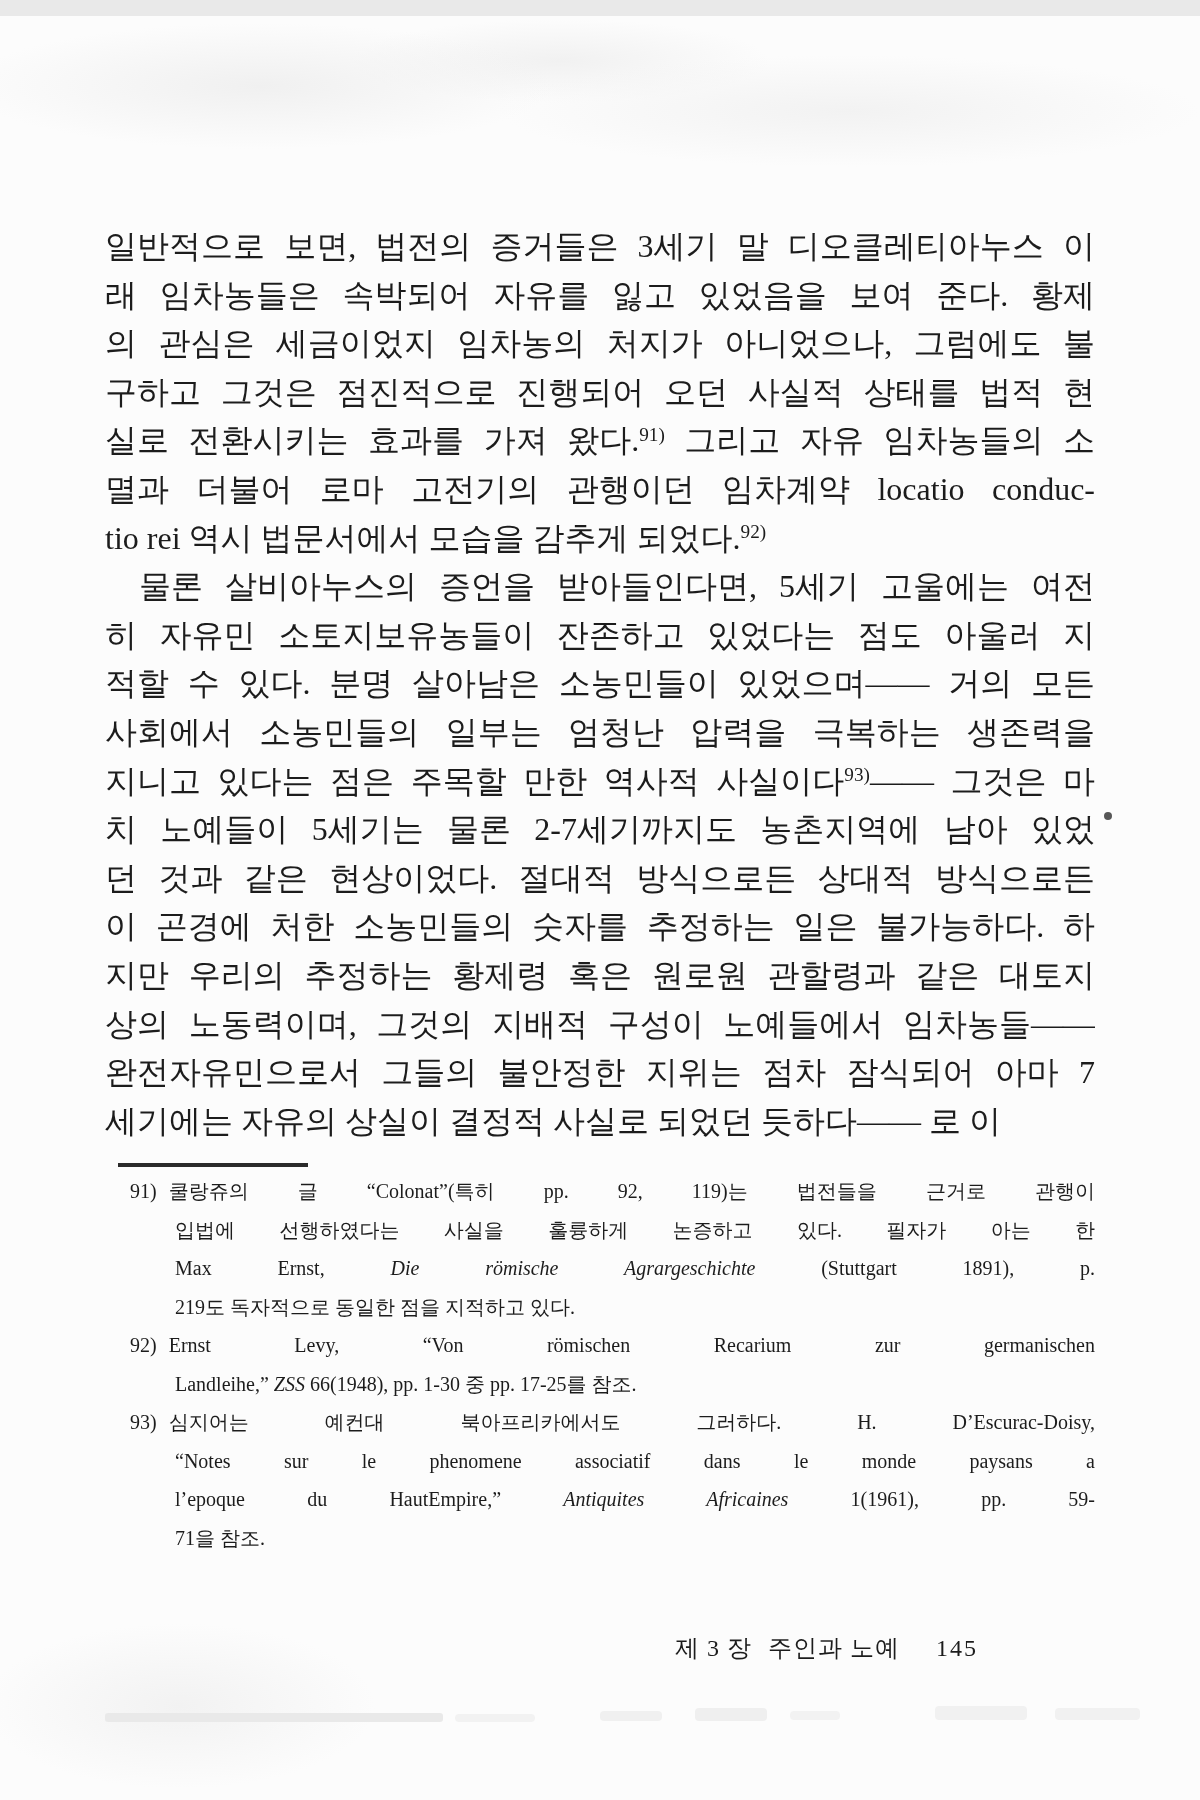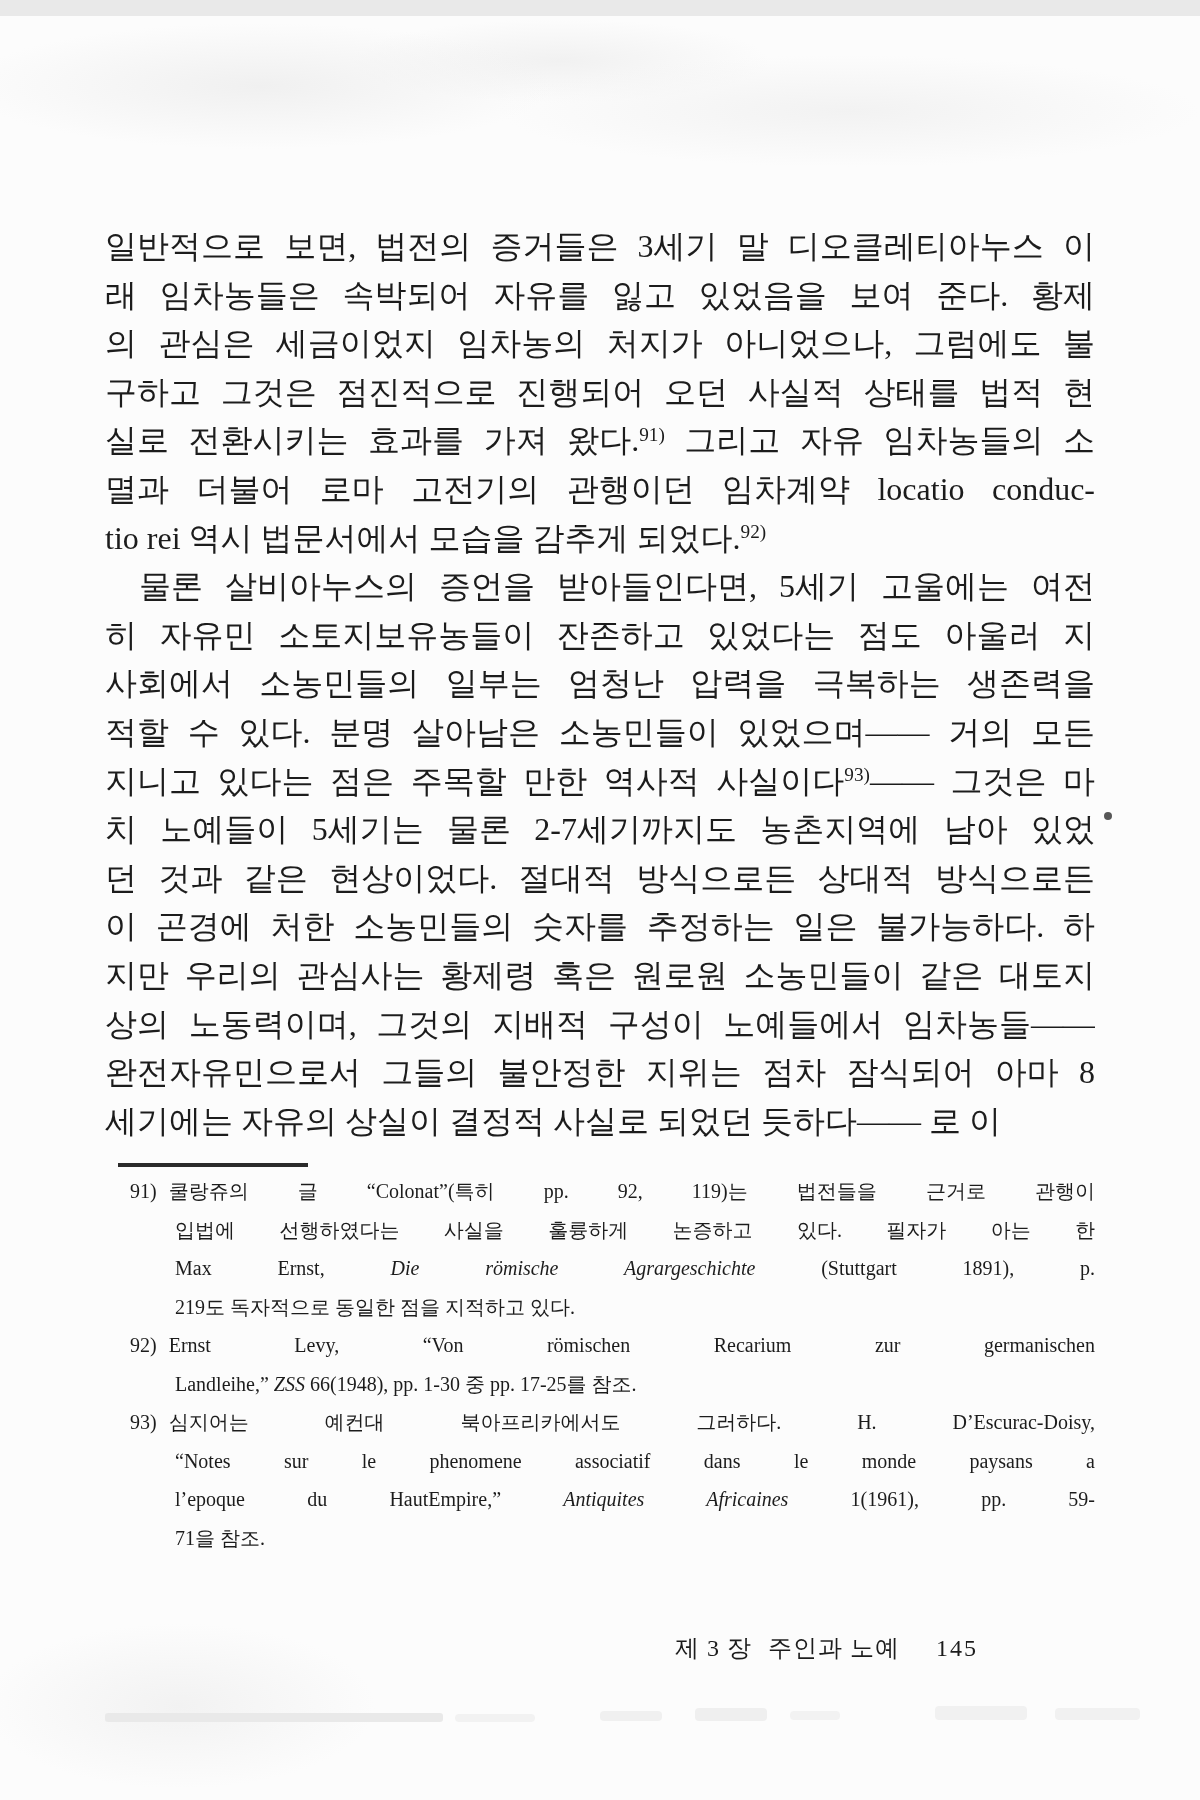--- a/index.html
+++ b/index.html
@@ -81,29 +81,29 @@
   <div class="body-text" id="body-lines">
       <div class="line"><span>일반적으로 보면, 법전의 증거들은 3세기 말 디오클레티아누스 이</span></div>
       <div class="line"><span>래 임차농들은 속박되어 자유를 잃고 있었음을 보여 준다. 황제</span></div>
       <div class="line"><span>의 관심은 세금이었지 임차농의 처지가 아니었으나, 그럼에도 불</span></div>
       <div class="line"><span>구하고 그것은 점진적으로 진행되어 오던 사실적 상태를 법적 현</span></div>
       <div class="line"><span>실로 전환시키는 효과를 가져 왔다.</span><span class="sup">91)</span><span> 그리고 자유 임차농들의 소</span></div>
       <div class="line"><span>멸과 더불어 로마 고전기의 관행이던 임차계약 locatio conduc-</span></div>
       <div class="line end"><span>tio rei 역시 법문서에서 모습을 감추게 되었다.</span><span class="sup">92)</span></div>
       <div class="line indent"><span>물론 살비아누스의 증언을 받아들인다면, 5세기 고울에는 여전</span></div>
       <div class="line"><span>히 자유민 소토지보유농들이 잔존하고 있었다는 점도 아울러 지</span></div>
+      <div class="line"><span>적할 수 있다. 분명 살아남은 소농민들이 있었으며—— 거의 모든</span></div>
       <div class="line"><span>사회에서 소농민들의 일부는 엄청난 압력을 극복하는 생존력을</span></div>
-      <div class="line"><span>적할 수 있다. 분명 살아남은 소농민들이 있었으며—— 거의 모든</span></div>
       <div class="line"><span>지니고 있다는 점은 주목할 만한 역사적 사실이다</span><span class="sup">93)</span><span>—— 그것은 마</span></div>
       <div class="line"><span>치 노예들이 5세기는 물론 2-7세기까지도 농촌지역에 남아 있었</span></div>
       <div class="line"><span>던 것과 같은 현상이었다. 절대적 방식으로든 상대적 방식으로든</span></div>
       <div class="line"><span>이 곤경에 처한 소농민들의 숫자를 추정하는 일은 불가능하다. 하</span></div>
-      <div class="line"><span>지만 우리의 관심사는 황제령 혹은 원로원 소농민들이 같은 대토지</span></div>
+      <div class="line"><span>지만 우리의 추정하는 황제령 혹은 원로원 관할령과 같은 대토지</span></div>
       <div class="line"><span>상의 노동력이며, 그것의 지배적 구성이 노예들에서 임차농들——</span></div>
-      <div class="line"><span>완전자유민으로서 그들의 불안정한 지위는 점차 잠식되어 아마 8</span></div>
+      <div class="line"><span>완전자유민으로서 그들의 불안정한 지위는 점차 잠식되어 아마 7</span></div>
       <div class="line end"><span>세기에는 자유의 상실이 결정적 사실로 되었던 듯하다—— 로 이</span></div>
     </div>
 
   <div class="fn-rule"></div>
 
   <div class="footnotes" id="footnote-lines">
       <div class="fn-line"><span class="fn-marker">91)</span><span>쿨랑쥬의 글 “Colonat”(특히 pp. 92, 119)는 법전들을 근거로 관행이</span></div>
       <div class="fn-line cont"><span>입법에 선행하였다는 사실을 훌륭하게 논증하고 있다. 필자가 아는 한</span></div>
       <div class="fn-line cont"><span>Max Ernst, </span><span class="it">Die römische Agrargeschichte</span><span> (Stuttgart 1891), p.</span></div>
       <div class="fn-line end cont"><span>219도 독자적으로 동일한 점을 지적하고 있다.</span></div>

